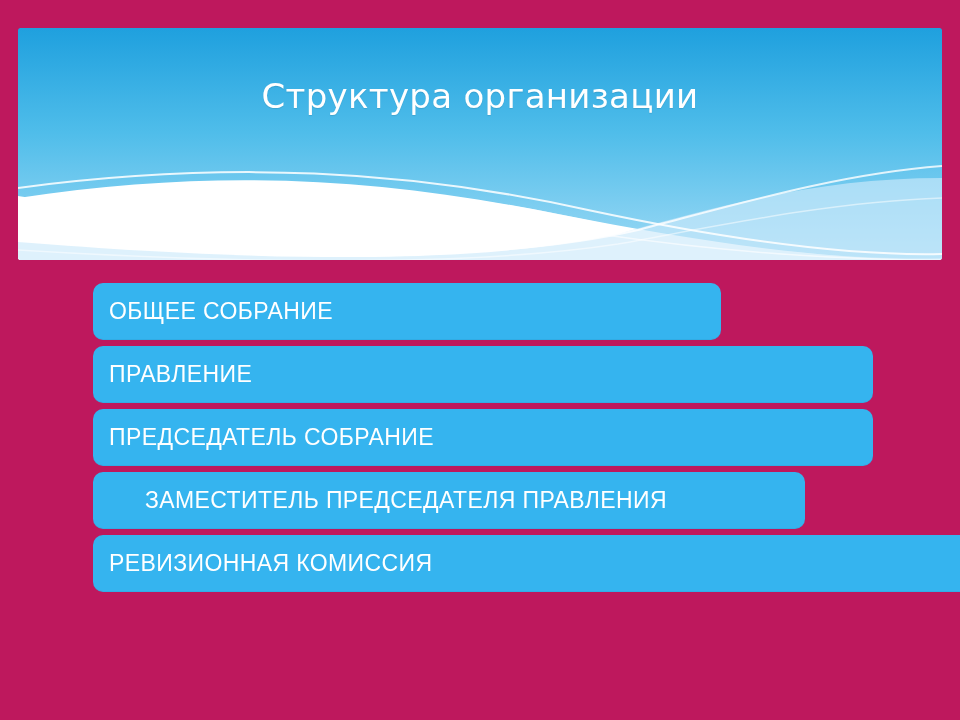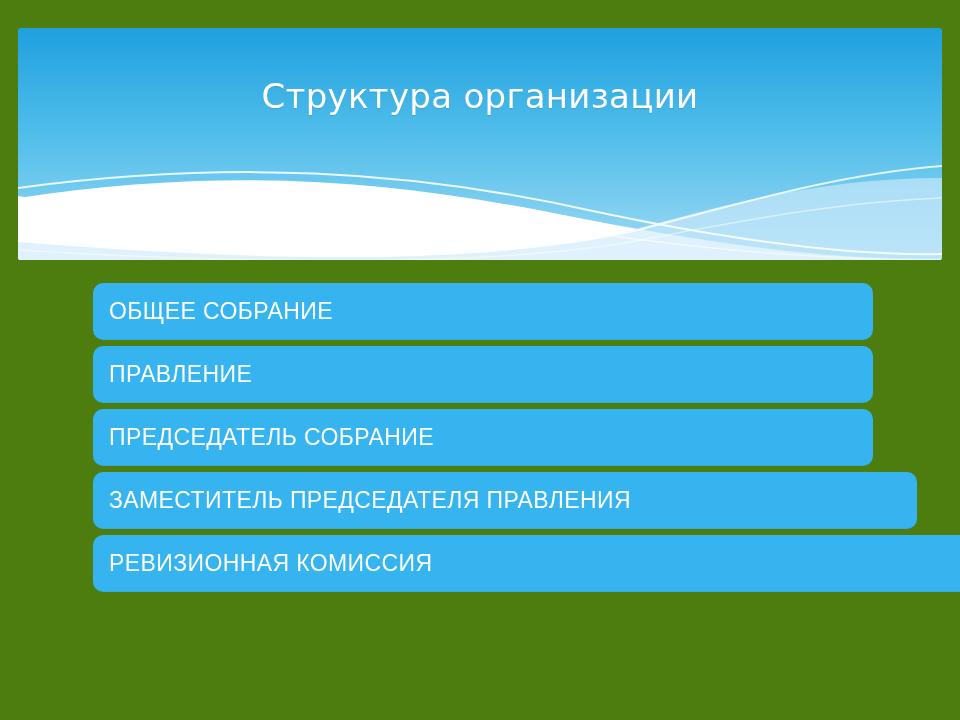--- a/index.html
+++ b/index.html
@@ -11,21 +11,21 @@
     width: 960px;
     height: 720px;
     font-family: "Liberation Sans", sans-serif;
     overflow: hidden;
   }
 
   .slide {
     position: relative;
     width: 960px;
     height: 720px;
-    background: #4d7c0f;
+    background: #be185d;
     overflow: hidden;
   }
 
   
   .banner {
     position: absolute;
     left: 18px;
     top: 28px;
     width: 924px;
     height: 232px;
@@ -72,24 +72,24 @@
   }
   .bar-label {
     padding-left: 16px;
     font-family: "Liberation Sans", sans-serif;
     font-size: 23px;
     font-weight: 400;
     color: #ffffff;
     letter-spacing: 0.4px;
     white-space: nowrap;
   }
-  .bar.w1 { width: 780px; }
+  .bar.w1 { width: 628px; }
   .bar.w2 { width: 780px; }
   .bar.w3 { width: 780px; }
-  .bar.w4 { width: 824px; }
+  .bar.w4 { width: 676px; padding-left: 36px; }
   .bar.w5 { width: 922px; }
   .bar.indent .bar-label { }
 </style>
 </head>
 <body>
 
 <div class="slide">
 
   <div class="banner">
     <svg class="banner-svg" viewBox="0 0 924 232" preserveAspectRatio="none">

